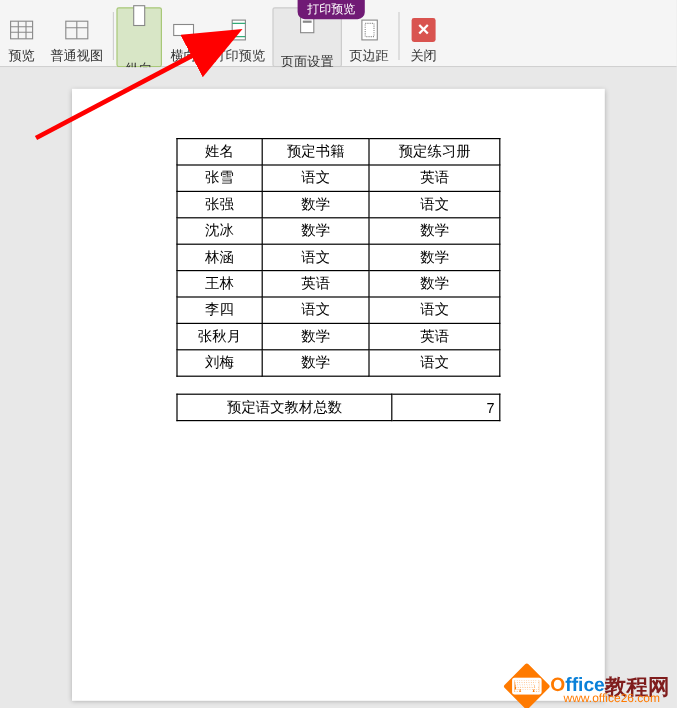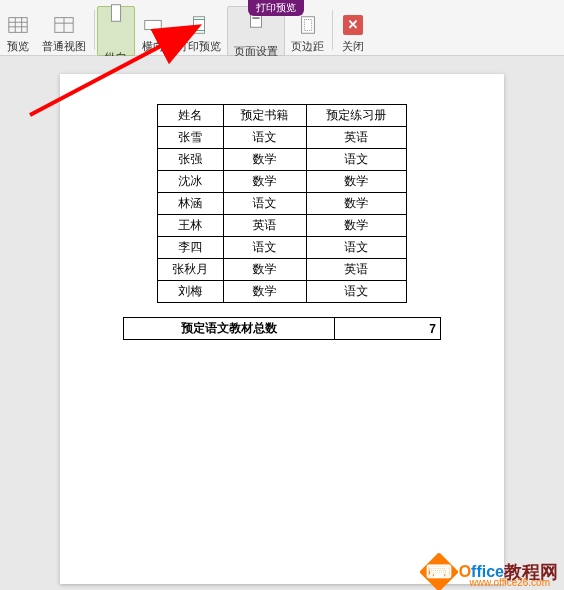--- a/index.html
+++ b/index.html
@@ -76,31 +76,31 @@
     }
     .page {
       background: #fff;
       width: 100%;
       height: 510px;
       box-shadow: 0 1px 4px rgba(0,0,0,0.25);
       padding: 30px 34px;
       position: relative;
     }
     
-    table.data { border-collapse: collapse; width: 250px; margin: 0 auto; }
+    table.data { border-collapse: collapse; width: 270px; margin: 11px auto; }
     table.data td, table.data th {
       border: 1px solid #000;
       font-size: 12px;
       text-align: center;
       padding: 2px 4px;
       font-weight: normal;
       height: 17px;
     }
     
-    table.summary { border-collapse: collapse; width: 318px; margin: 14px auto 0 auto; font-weight: bold; }
+    table.summary { border-collapse: collapse; width: 270px; margin: 14px auto 0 auto; }
     table.summary td {
       border: 1px solid #000;
       font-size: 12px;
       padding: 2px 4px;
       height: 17px;
     }
     table.summary td:first-child { text-align: center; width: 180px; }
     table.summary td:last-child { text-align: right; width: 90px; }
     
     .arrow {

